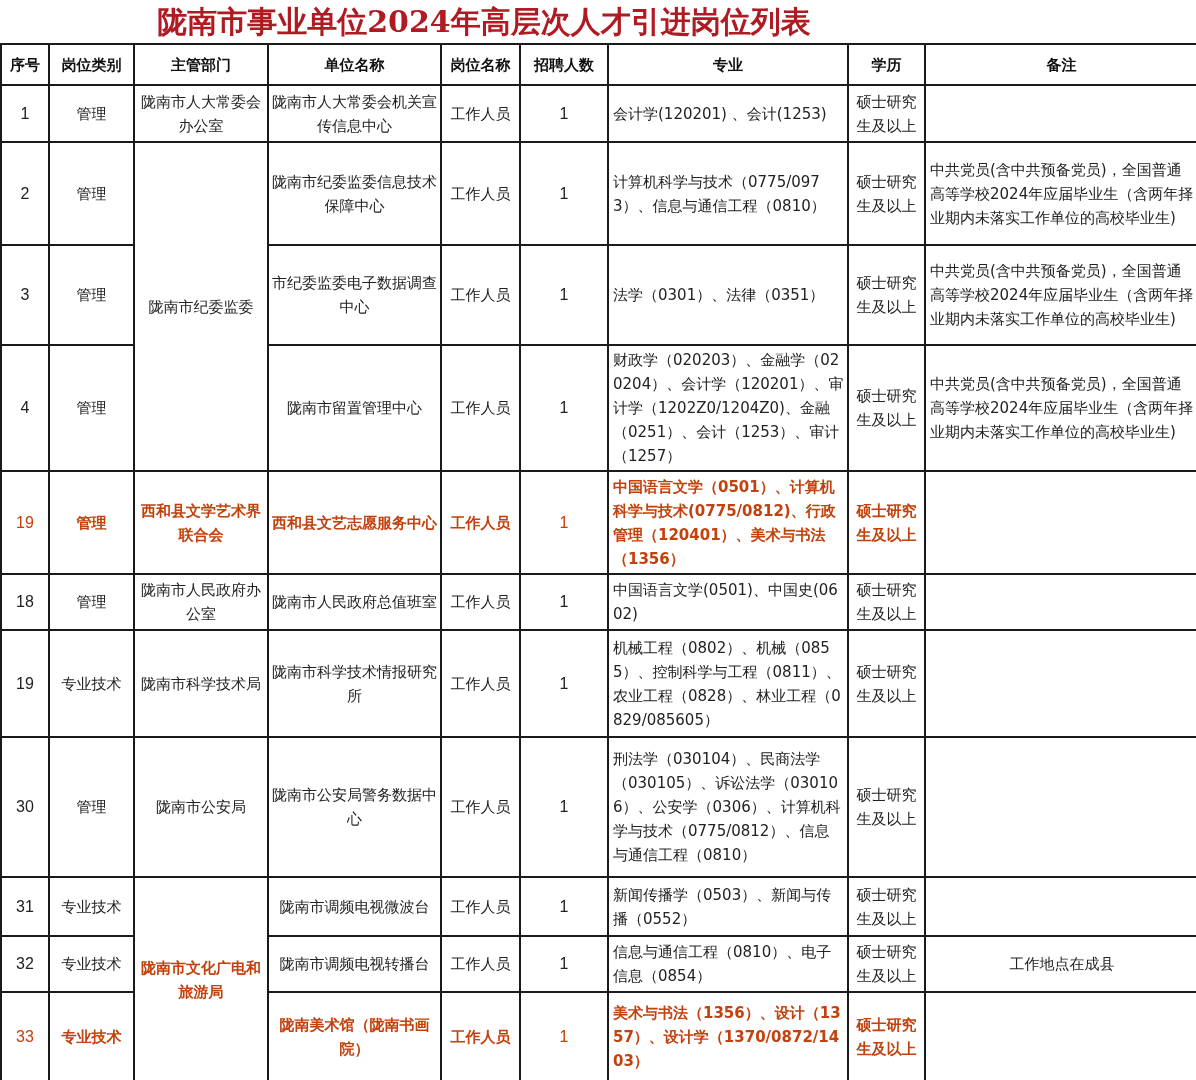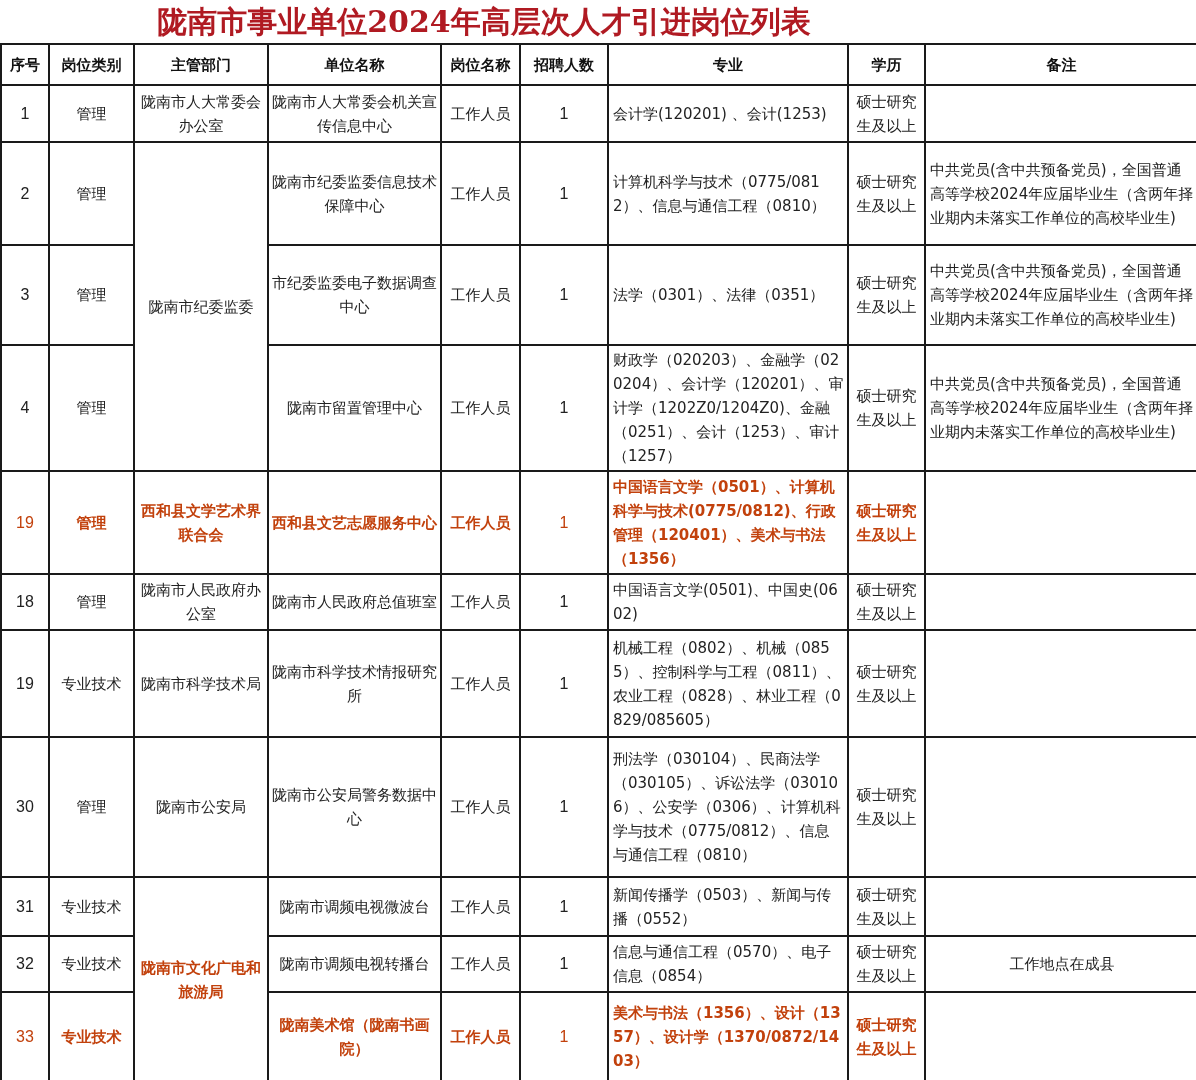--- a/index.html
+++ b/index.html
@@ -65,21 +65,21 @@
       <td class="note"></td>
     </tr>
 
     <tr style="height:103px">
       <td class="num">2</td>
       <td>管理</td>
       <td rowspan="3">陇南市纪委监委</td>
       <td>陇南市纪委监委信息技术保障中心</td>
       <td>工作人员</td>
       <td class="num">1</td>
-      <td class="left">计算机科学与技术（0775/0812）、信息与通信工程（0810）</td>
+      <td class="left">计算机科学与技术（0775/0973）、信息与通信工程（0810）</td>
       <td>硕士研究生及以上</td>
       <td class="note">中共党员(含中共预备党员)，全国普通高等学校2024年应届毕业生（含两年择业期内未落实工作单位的高校毕业生)</td>
     </tr>
 
     <tr style="height:100px">
       <td class="num">3</td>
       <td>管理</td>
       <td>市纪委监委电子数据调查中心</td>
       <td>工作人员</td>
       <td class="num">1</td>
@@ -158,21 +158,21 @@
       <td>硕士研究生及以上</td>
       <td class="note"></td>
     </tr>
 
     <tr style="height:56px">
       <td class="num">32</td>
       <td>专业技术</td>
       <td>陇南市调频电视转播台</td>
       <td>工作人员</td>
       <td class="num">1</td>
-      <td class="left">信息与通信工程（0570）、电子信息（0854）</td>
+      <td class="left">信息与通信工程（0810）、电子信息（0854）</td>
       <td>硕士研究生及以上</td>
       <td class="note center">工作地点在成县</td>
     </tr>
 
     <tr style="height:90px">
       <td class="num red" style="font-weight:normal">33</td>
       <td class="red">专业技术</td>
       <td class="red">陇南美术馆（陇南书画院）</td>
       <td class="red">工作人员</td>
       <td class="num red" style="font-weight:normal">1</td>

